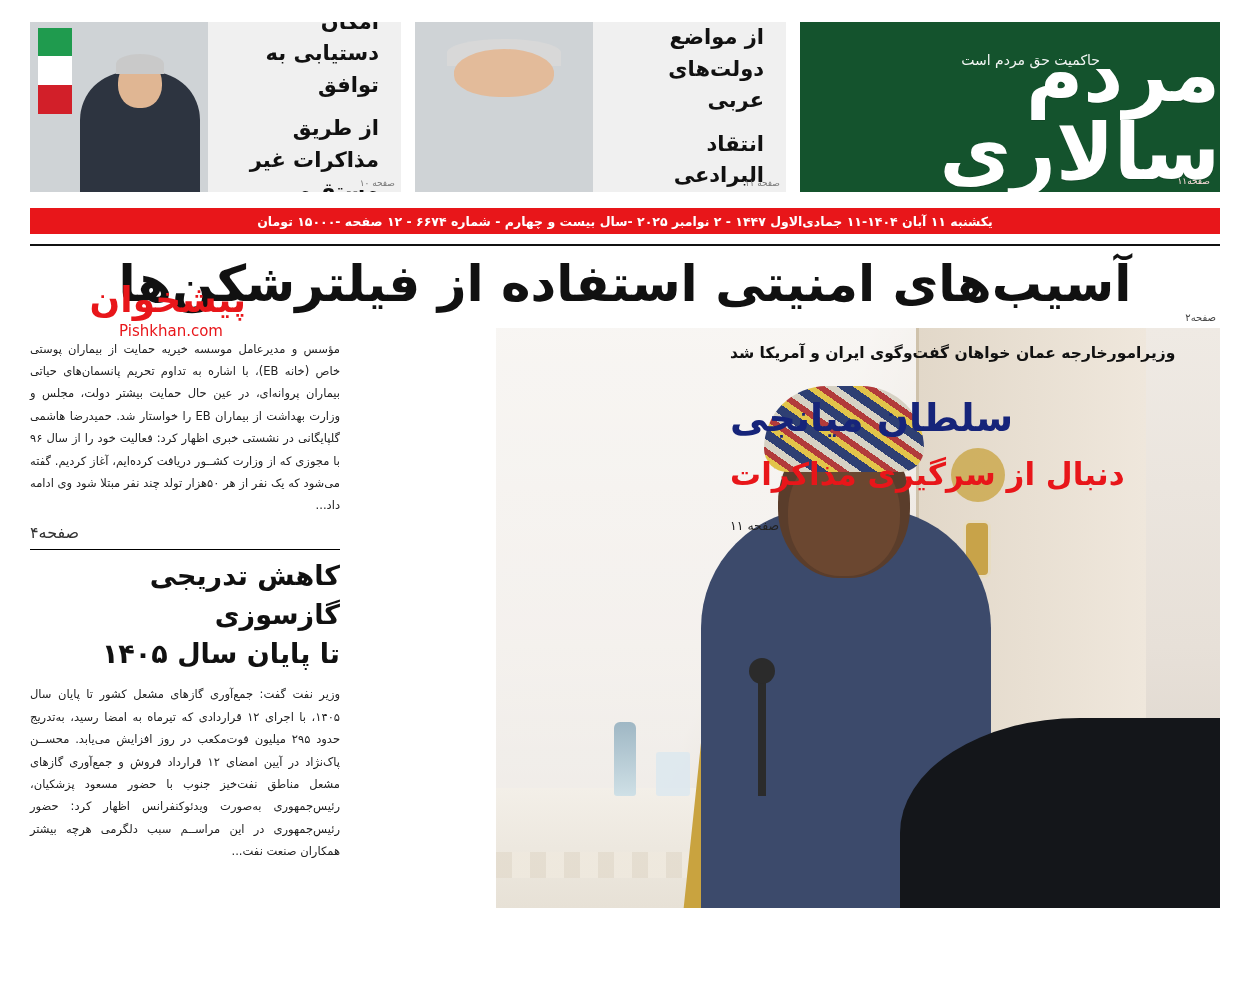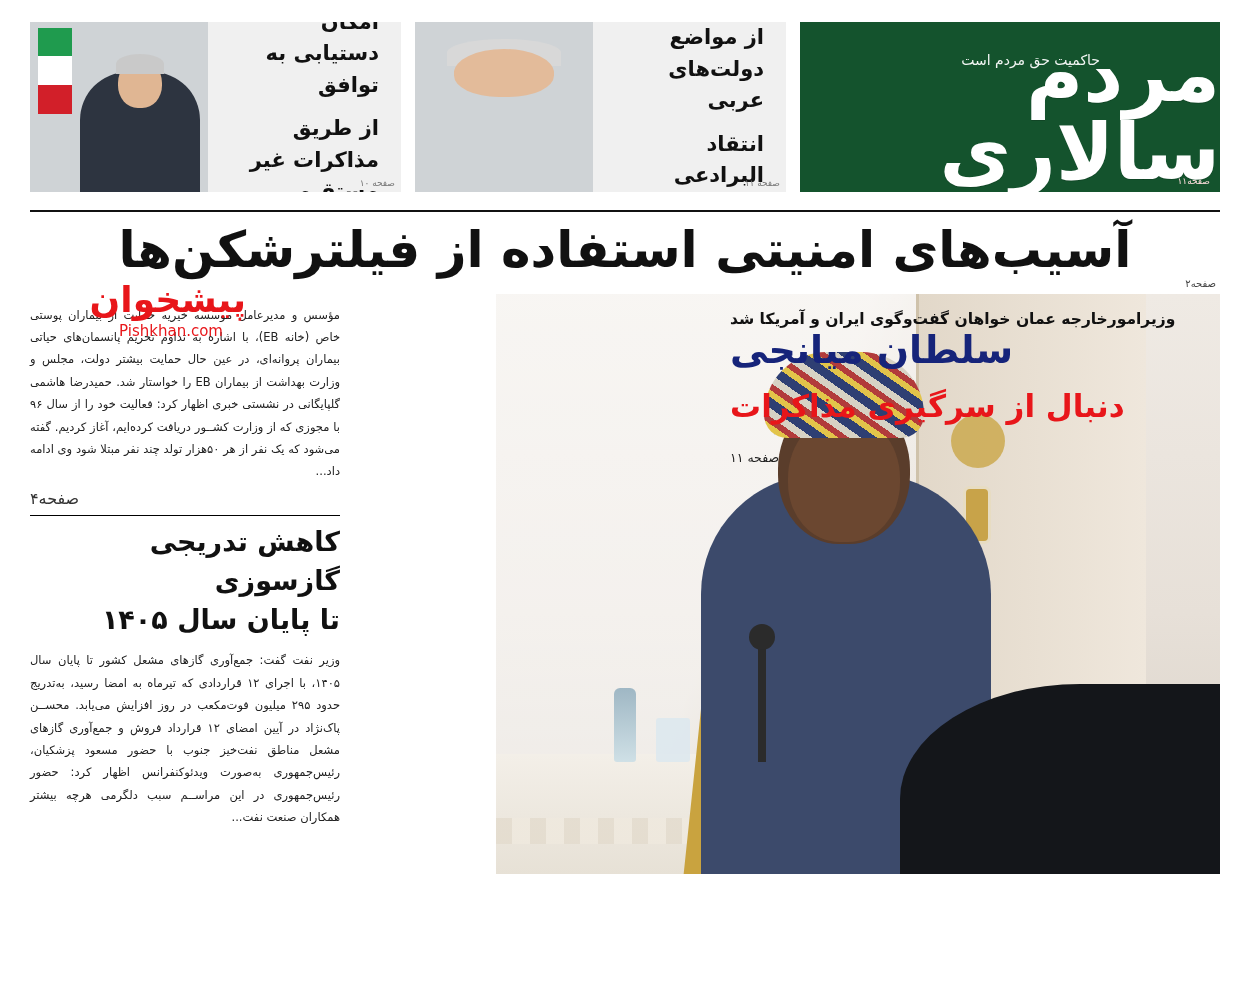--- a/index.html
+++ b/index.html
@@ -146,21 +146,21 @@
   .mic { position: absolute; left: 262px; bottom: 112px; width: 8px; height: 120px;
     background: #2b2b2b; }
   .mic::after { content:""; position:absolute; left:-9px; top:-18px; width:26px; height:26px;
     background:#2b2b2b; border-radius:50%; }
   .shadow-corner { position: absolute; right: -40px; bottom: -40px; width: 360px; height: 230px;
     background: #14161a; border-radius: 50% 0 0 0; }
 
   .lead-overlay { position: absolute; right: 20px; top: 16px; width: 470px; direction: rtl;
     text-align: left; }
   .lead-kicker { font-size: 15.5px; font-weight: bold; color: #111; text-align: left; }
-  .lead-title1 { font-size: 38px; font-weight: bold; color: #16247a;
+  .lead-title1 { margin-top: 34px; font-size: 38px; font-weight: bold; color: #16247a;
     text-align: left; letter-spacing: -1px; }
   .lead-title2 { margin-top: 16px; font-size: 31px; font-weight: bold; color: #e8161a;
     text-align: left; letter-spacing: -.5px; }
   .lead-page { margin-top: 26px; font-size: 12.5px; color: #222; text-align: left; }
 
   
   .story { margin-bottom: 6px; }
   .story h2 { font-size: 27px; font-weight: bold; color: #111; line-height: 1.45;
     text-align: right; letter-spacing: -.5px; }
   .story h2 .l2 { display: block; }
@@ -199,20 +199,21 @@
       <div class="photo ph2">
         <div class="flag"></div>
         <div class="person"></div>
         <div class="head"></div>
         <div class="hair"></div>
       </div>
       <div class="pagenote">صفحه ۱۰</div>
     </div>
   </div>
 
+  <div class="infobar">یکشنبه ۱۱ آبان ۱۴۰۴-۱۱ جمادی‌الاول ۱۴۴۷ - ۲ نوامبر ۲۰۲۵ -سال بیست و چهارم - شماره ۶۶۷۴ - ۱۲ صفحه -۱۵۰۰۰ تومان</div>
   <div class="rule"></div>
 
   <div class="headline">آسیب‌های امنیتی استفاده از فیلترشکن‌ها</div>
 
   <div class="pishkhan">
     <div class="fa">پیشخوان</div>
     <div class="en">Pishkhan.com</div>
   </div>
 
   <div class="content">

